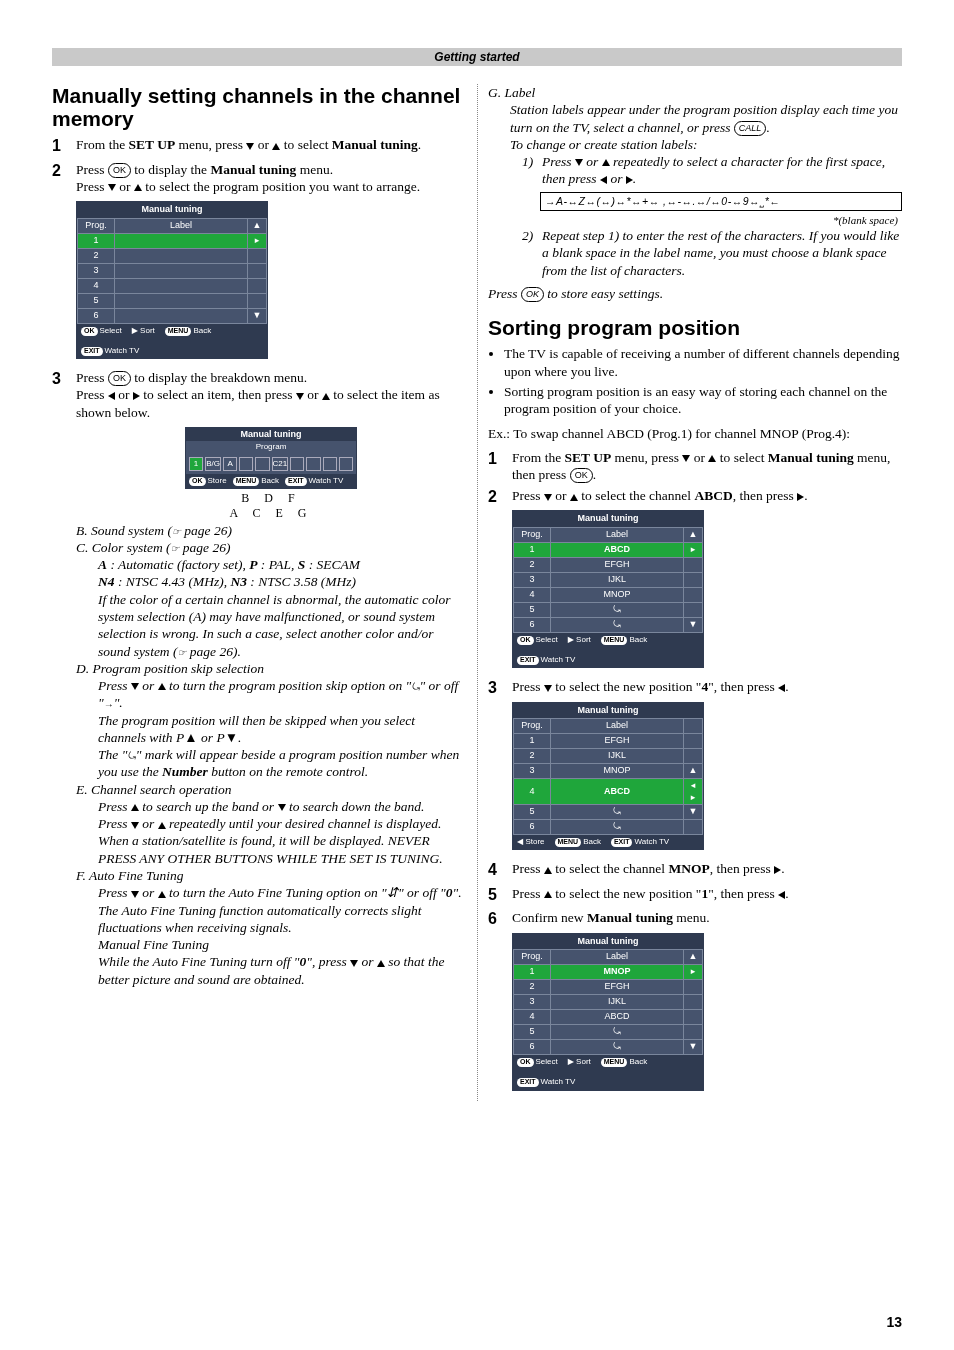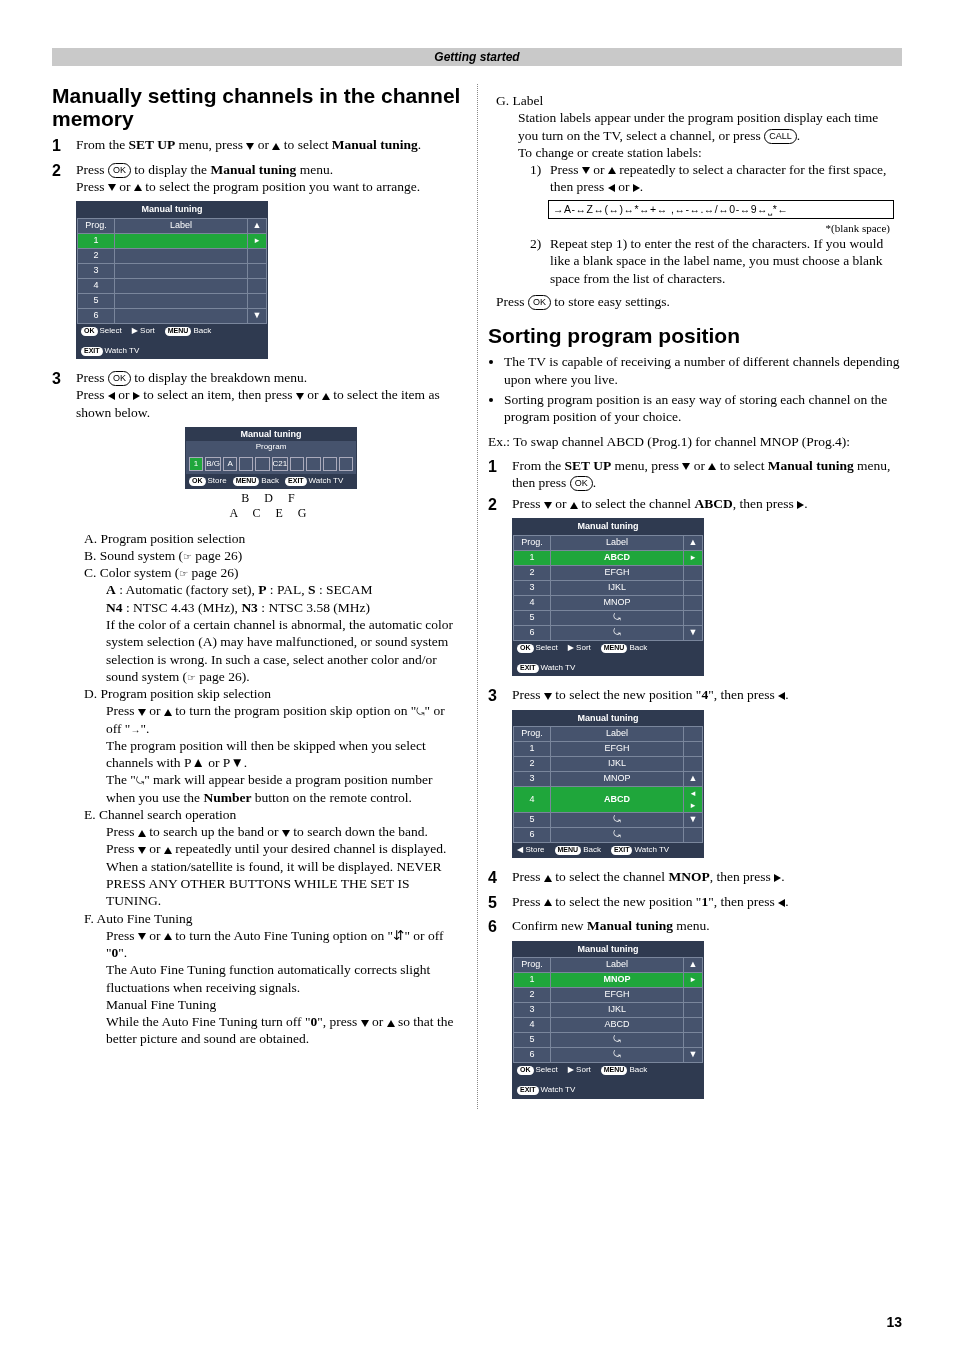--- a/index.html
+++ b/index.html
@@ -143,21 +143,21 @@
     border:1px solid #2f3a50;
     font-family: Arial, sans-serif;
   }
   .program-osd .ptitle { background:#2f3a50; text-align:center; font-weight:bold; padding:1px 0; font-size:9px;}
   .program-osd .pbody { padding:2px 3px; }
   .program-osd .boxes { display:flex; gap:2px; margin:1px 0;}
   .program-osd .box { border:1px solid #aab; width:15px; height:12px; font-size:8px; text-align:center; line-height:12px;}
   .program-osd .box.sel { background:#1fa63b; }
   .program-osd .pfoot { background:#2f3a50; display:flex; gap:6px; padding:2px 3px; flex-wrap:wrap;}
   .brace-labels { text-align:center; font-size:12px; letter-spacing:6px; margin-top:0;}
-  .hang-list { margin:8px; padding:0; list-style:none; }
+  .hang-list { margin:0; padding:0; list-style:none;font-style:italic; }
   .hang-list li { display:flex; }
   .hang-list .hl-body { flex:1; }
   .indent { margin-left:22px; }
   .pointer { font-size:10px;}
   .sub-ol { margin:0 0 0 12px; padding:0; list-style:none;}
   .sub-ol li { display:flex; }
   .sub-ol .sn { width:20px; flex:none;}
   .charset-box {
     border:1px solid #000;
     padding:2px 4px;
@@ -297,23 +297,20 @@
                 <span><span class="pill">MENU</span><span>Back</span></span>
                 <span><span class="pill">EXIT</span><span>Watch TV</span></span>
               </div>
             </div>
             <div class="brace-labels" style="letter-spacing:6px;">B   D   F</div>
             <div class="brace-labels">A   C   E             G</div>
 
             
             <ul class="hang-list">
               <li>
-                  <div class="hl-body">A. Program position selection</div>
-                </li>
-              <li>
                   <div class="hl-body"><span>B. Sound system (</span><span class="pointer">☞</span><span> page 26)</span></div>
                 </li>
               <li>
                   <div class="hl-body">
                 <span>C. Color system (</span><span class="pointer">☞</span><span> page 26)</span><br>
                 <div class="indent">
                   <span class="b">A</span><span> : Automatic (factory set), </span><span class="b">P</span><span> : PAL, </span><span class="b">S</span><span> : SECAM</span><br>
                   <span class="b">N4</span><span> : NTSC 4.43 (MHz), </span><span class="b">N3</span><span> : NTSC 3.58 (MHz)</span><br>
                   <span>If the color of a certain channel is abnormal, the automatic color system selection (A) may have malfunctioned, or sound system selection is wrong. In such a case, select another color and/or sound system (</span><span class="pointer">☞</span><span> page 26).</span>
                 </div>

